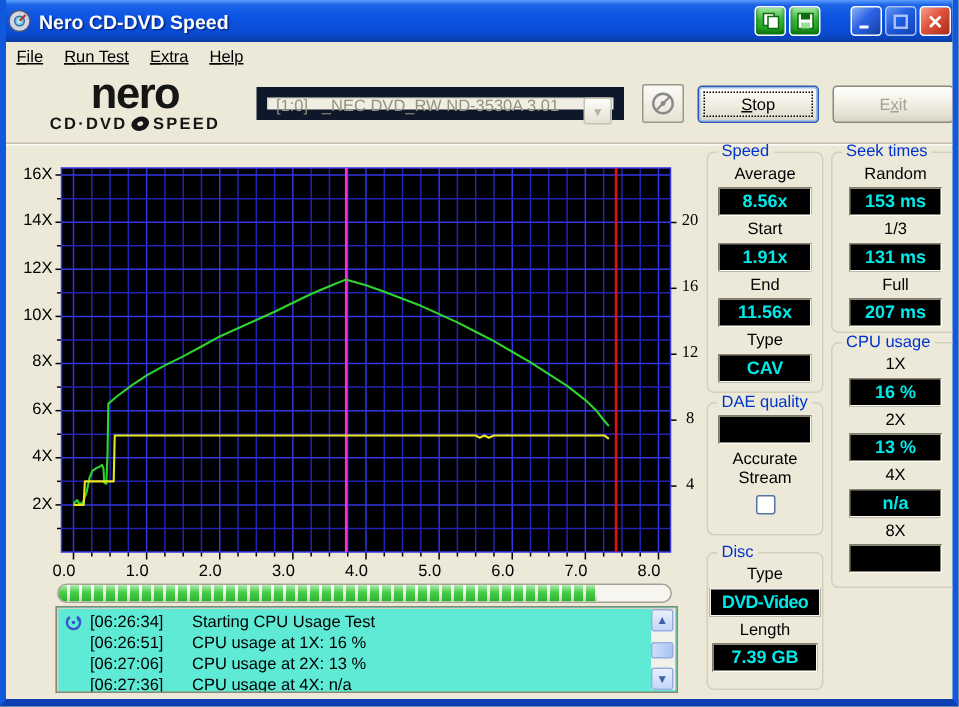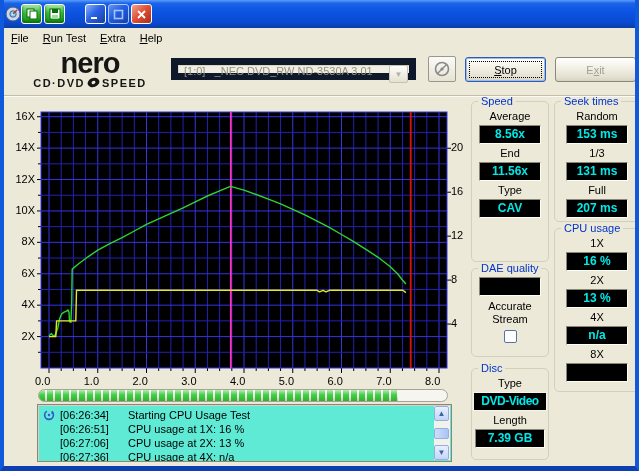--- a/index.html
+++ b/index.html
@@ -17,21 +17,21 @@
   }
   .title-text { color:#fff; font-weight:bold; font-size:13px; margin-left:5px; text-shadow:1px 1px 1px #00237a; flex:1; }
   .tb-btn { width:21px; height:20px; border-radius:3px; border:1px solid #fff; margin-left:2px;
     display:flex; align-items:center; justify-content:center; cursor:default; }
   .tb-green { background:linear-gradient(180deg,#a7e8a7,#38b838 45%,#1f9a1f 90%); box-shadow:inset 0 -2px 3px #0a6e0a; margin-left:0; margin-right:2px;}
   .tb-blue  { background:linear-gradient(135deg,#8db3f2 0%,#2b62e6 45%,#173f9e 100%); }
   .tb-blue.dim { opacity:.65; }
   .tb-red   { background:linear-gradient(135deg,#f3a390 0%,#e1523a 45%,#a82c1a 100%); }
   .tb-gap { width:16px; }
   
-  .menubar { position:absolute; left:0; top:28px; width:562px; height:20px; background:#ece9d8; display:flex; align-items:center; font-size:11px; }
+  .menubar { position:absolute; left:0; top:28px; width:562px; height:20px; background:#ece9d8; display:flex; align-items:center; font-size:11px;text-decoration:underline; }
   .menu-item { padding:3px 7px; color:#000; }
   .u { text-decoration:underline; }
   
   .logo { position:absolute; left:10px; top:50px; width:152px; text-align:center; color:#151515; }
   .logo-nero { font-size:29px; font-weight:bold; letter-spacing:-1px; line-height:26px; }
   .logo-sub { font-size:11px; font-weight:bold; letter-spacing:1.5px; display:flex; align-items:center; justify-content:center; gap:2px; }
   .combo { position:absolute; left:167px; top:58px; width:245px; height:22px; background:#f0eee2;
     border:7px solid #0f172a; box-shadow:inset 1px 1px 0 #d8d5c4; display:flex; align-items:flex-start; }
   .combo-text { flex:1; font-size:11px; color:#94917f; padding-left:6px; white-space:pre; overflow:hidden; }
   .combo-arrow { width:19px; height:18px; margin-right:1px; background:linear-gradient(180deg,#fdfdfb,#e4e1d2); border:1px solid #c6c3b2; border-radius:2px;
@@ -43,21 +43,21 @@
     border:1px solid #8a887a; font-size:11px; color:#000; display:flex; align-items:center; justify-content:center; }
   .xp-btn.default { border:1px solid #2f5bb5; box-shadow:0 0 0 1px #9cbbe8 inset; }
   .focus-rect { position:absolute; inset:3px; border:1px dotted #000; pointer-events:none; }
   .xp-btn.disabled { color:#a3a193; }
   .separator { position:absolute; left:0; top:95px; width:631px; height:2px; border-top:1px solid #c1bda8; border-bottom:1px solid #fbfaf4; }
   
   #chart-region { position:absolute; left:0; top:107px; width:465px; height:286px; }
   #plot-svg { position:absolute; left:30px; top:0; }
   .axl { position:absolute; font-size:11px; color:#000; line-height:13px; }
   .axl-left { left:0; width:31px; text-align:right; }
-  .axl-right { left:447px; width:18px; text-align:left; }
+  .axl-right { left:447px; width:18px; text-align:center;font-family:Liberation Serif, serif; }
   .axl-x { width:28px; text-align:left; top:268px; }
   
   fieldset.grp { position:absolute; border:1px solid #d2cfba; border-radius:5px; background:transparent; }
   fieldset.grp legend { font-size:11px; color:#0033cc; padding:0 3px; margin-left:6px; }
   .field { text-align:center; margin-top:3px; }
   .flabel { font-size:11px; color:#000; line-height:13px; margin-bottom:2px; }
   .lcd { width:62px; height:19px; margin:0 auto; background:#000; color:#00e8e8;
     font-weight:bold; font-size:12px; line-height:17px; text-align:center;
     border:1px solid; border-color:#8a8775 #fffef2 #fffef2 #8a8775; }
   .lcd.hl { width:74px; border:1px solid #f4f4ec; letter-spacing:-0.5px; }
@@ -87,20 +87,21 @@
 
 <div class="window">
 
   <div class="titlebar">
     <svg width="16" height="16" viewBox="0 0 16 16">
       <circle cx="8" cy="8" r="7" fill="#cfd6e6" stroke="#4a5a7a"></circle>
       <circle cx="8" cy="8" r="3.2" fill="#7fd4ef" stroke="#3a6a9a"></circle>
       <circle cx="8" cy="8" r="1.1" fill="#fff"></circle>
       <path d="M8 8 L12 4" stroke="#c03030" stroke-width="1.4"></path>
     </svg>
+    <span class="title-text">Nero CD-DVD Speed</span>
     <div class="tb-btn tb-green">
       <svg width="12" height="12" viewBox="0 0 12 12">
         <rect x="1" y="1" width="7" height="8" fill="#fff" stroke="#0a6e0a"></rect>
         <rect x="4" y="3" width="7" height="8" fill="#fff" stroke="#0a6e0a"></rect>
       </svg>
     </div>
     <div class="tb-btn tb-green">
       <svg width="12" height="12" viewBox="0 0 12 12">
         <rect x="1" y="1" width="10" height="10" fill="#fff" stroke="#0a6e0a"></rect>
         <rect x="3" y="1" width="6" height="4" fill="#0a6e0a"></rect>
@@ -303,20 +304,24 @@
       <span class="axl axl-x" style="left: 421px;">8.0</span>
     </div>
 
   <fieldset class="grp" style="left:467px;top:95px;width:78px;height:167px;">
     <legend>Speed</legend>
     <div class="field">
         <div class="flabel">Average</div>
       <div class="lcd">8.56x</div>
       </div>
     <div class="field">
+        <div class="flabel">Start</div>
+      <div class="lcd">1.91x</div>
+      </div>
+    <div class="field">
         <div class="flabel">End</div>
       <div class="lcd">11.56x</div>
       </div>
     <div class="field">
         <div class="flabel">Type</div>
       <div class="lcd">CAV</div>
       </div>
   </fieldset>
 
   <fieldset class="grp" style="left:550px;top:95px;width:86px;height:127px;">

